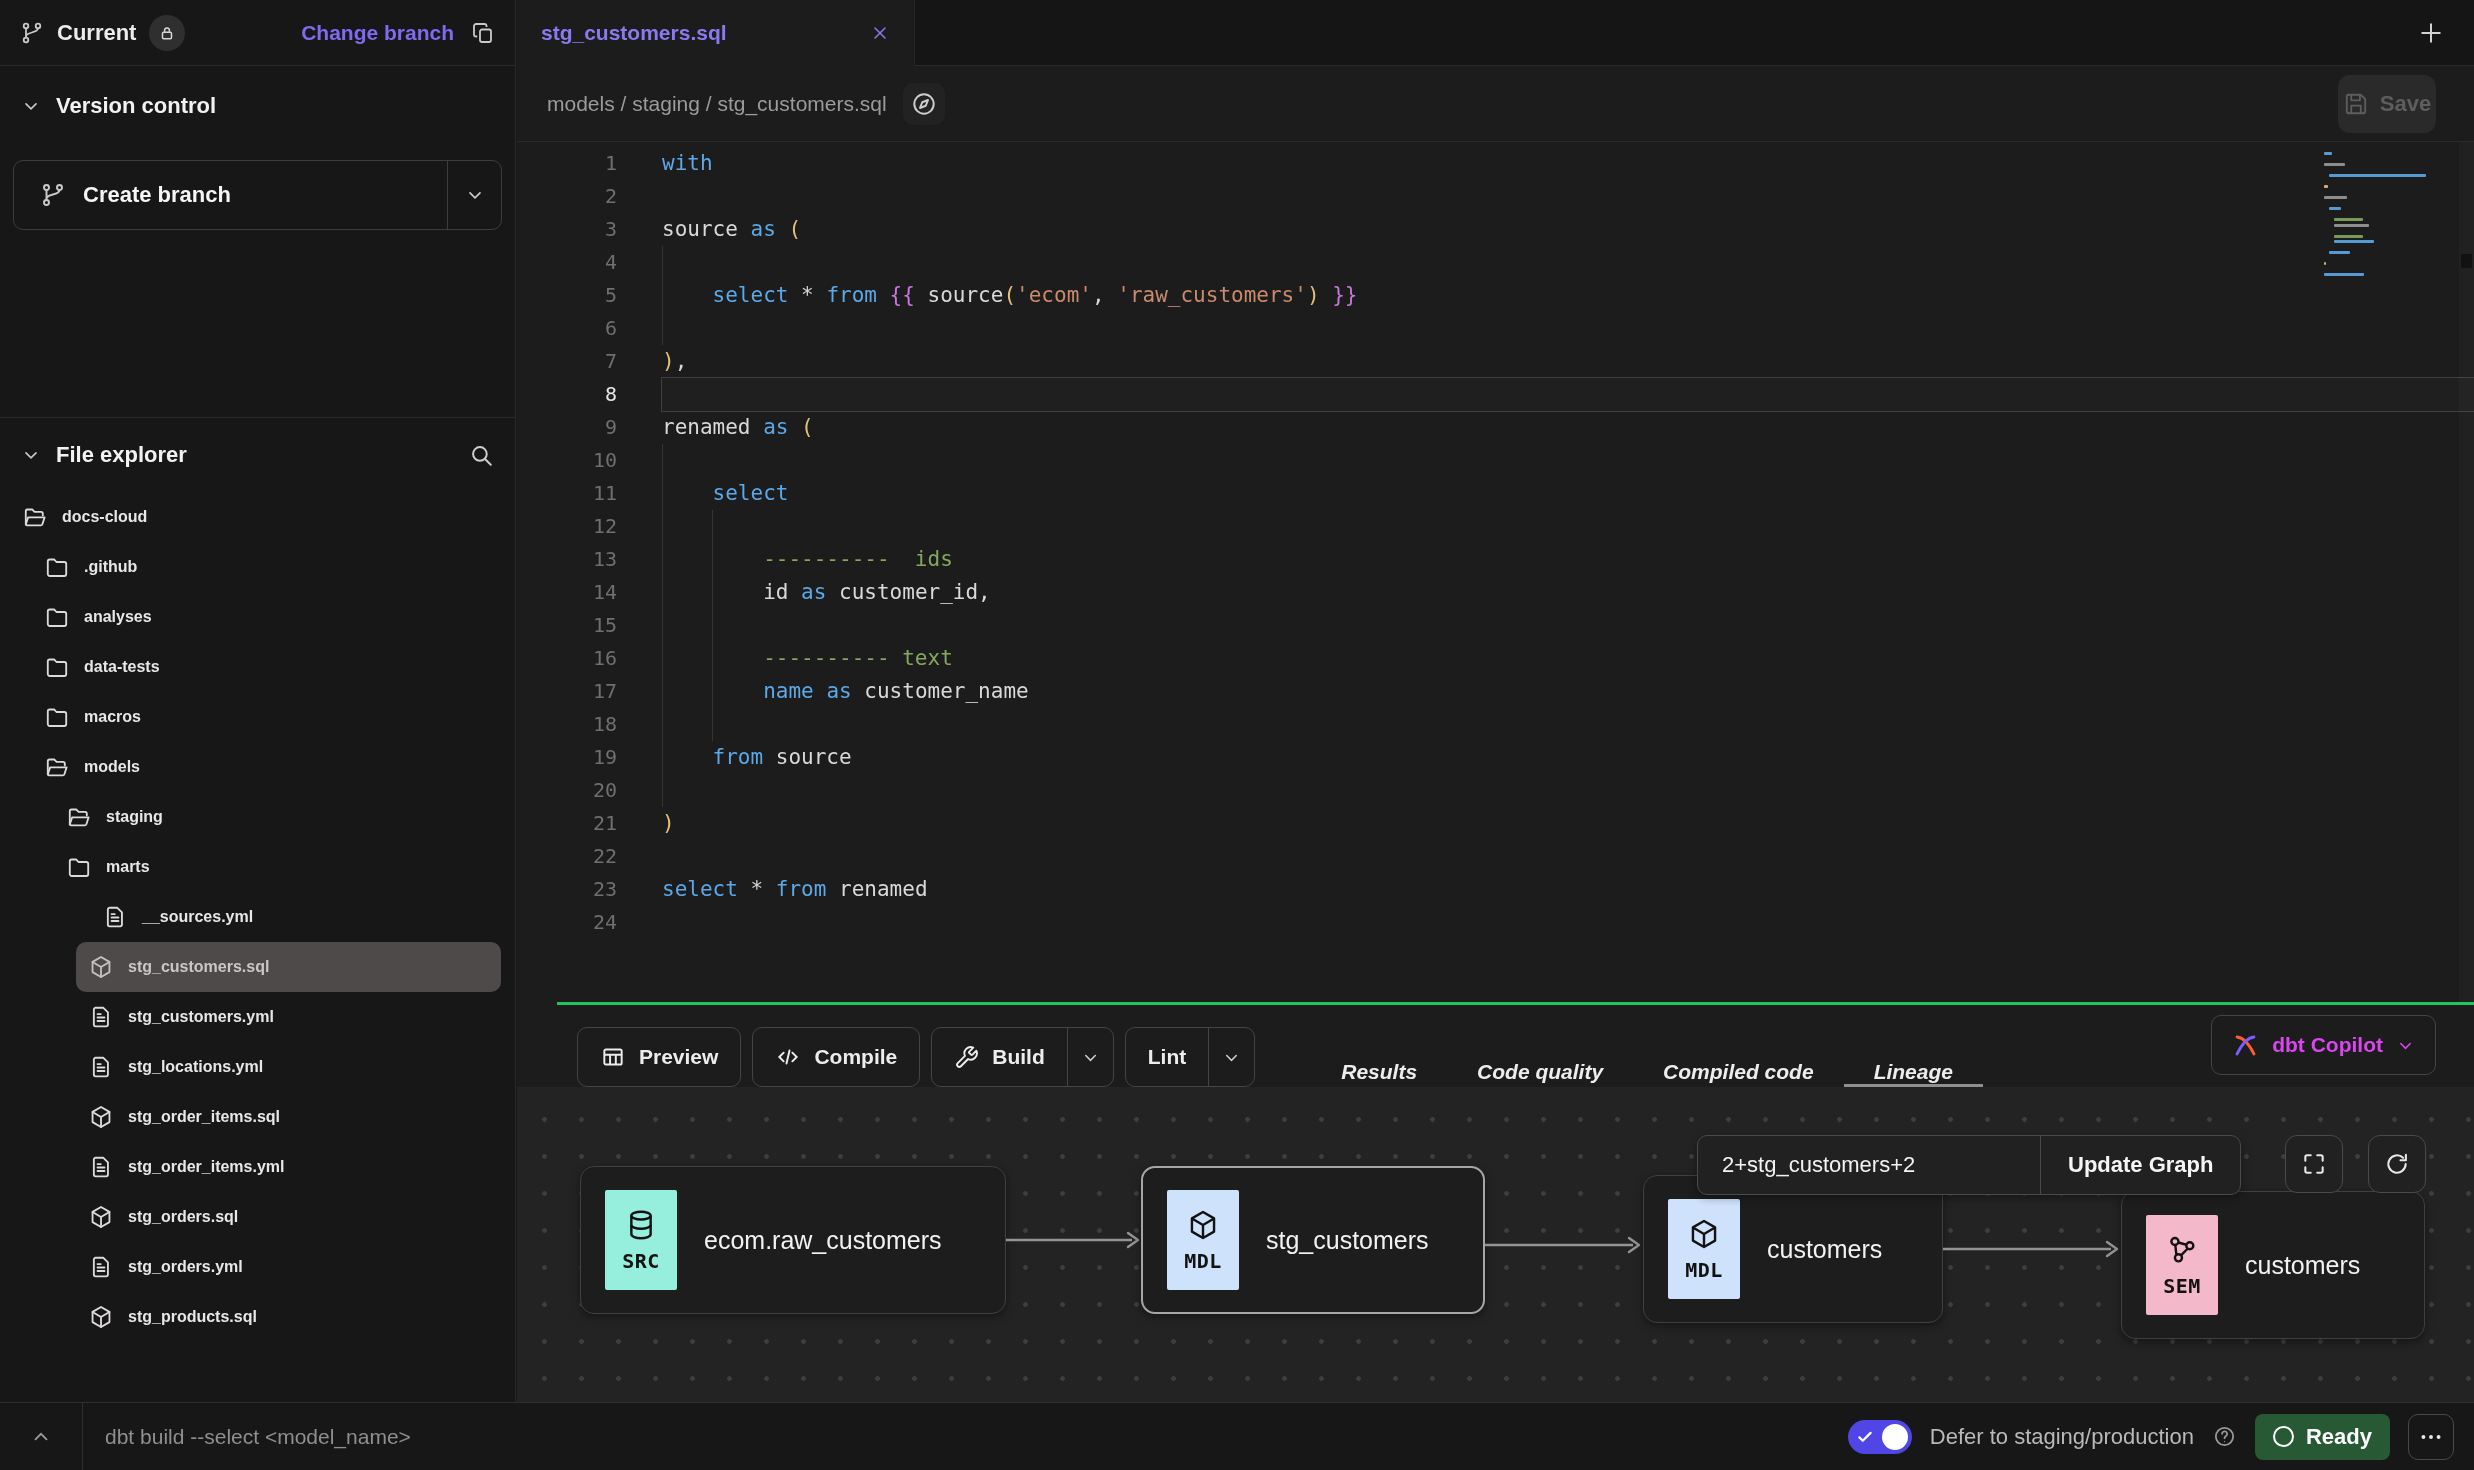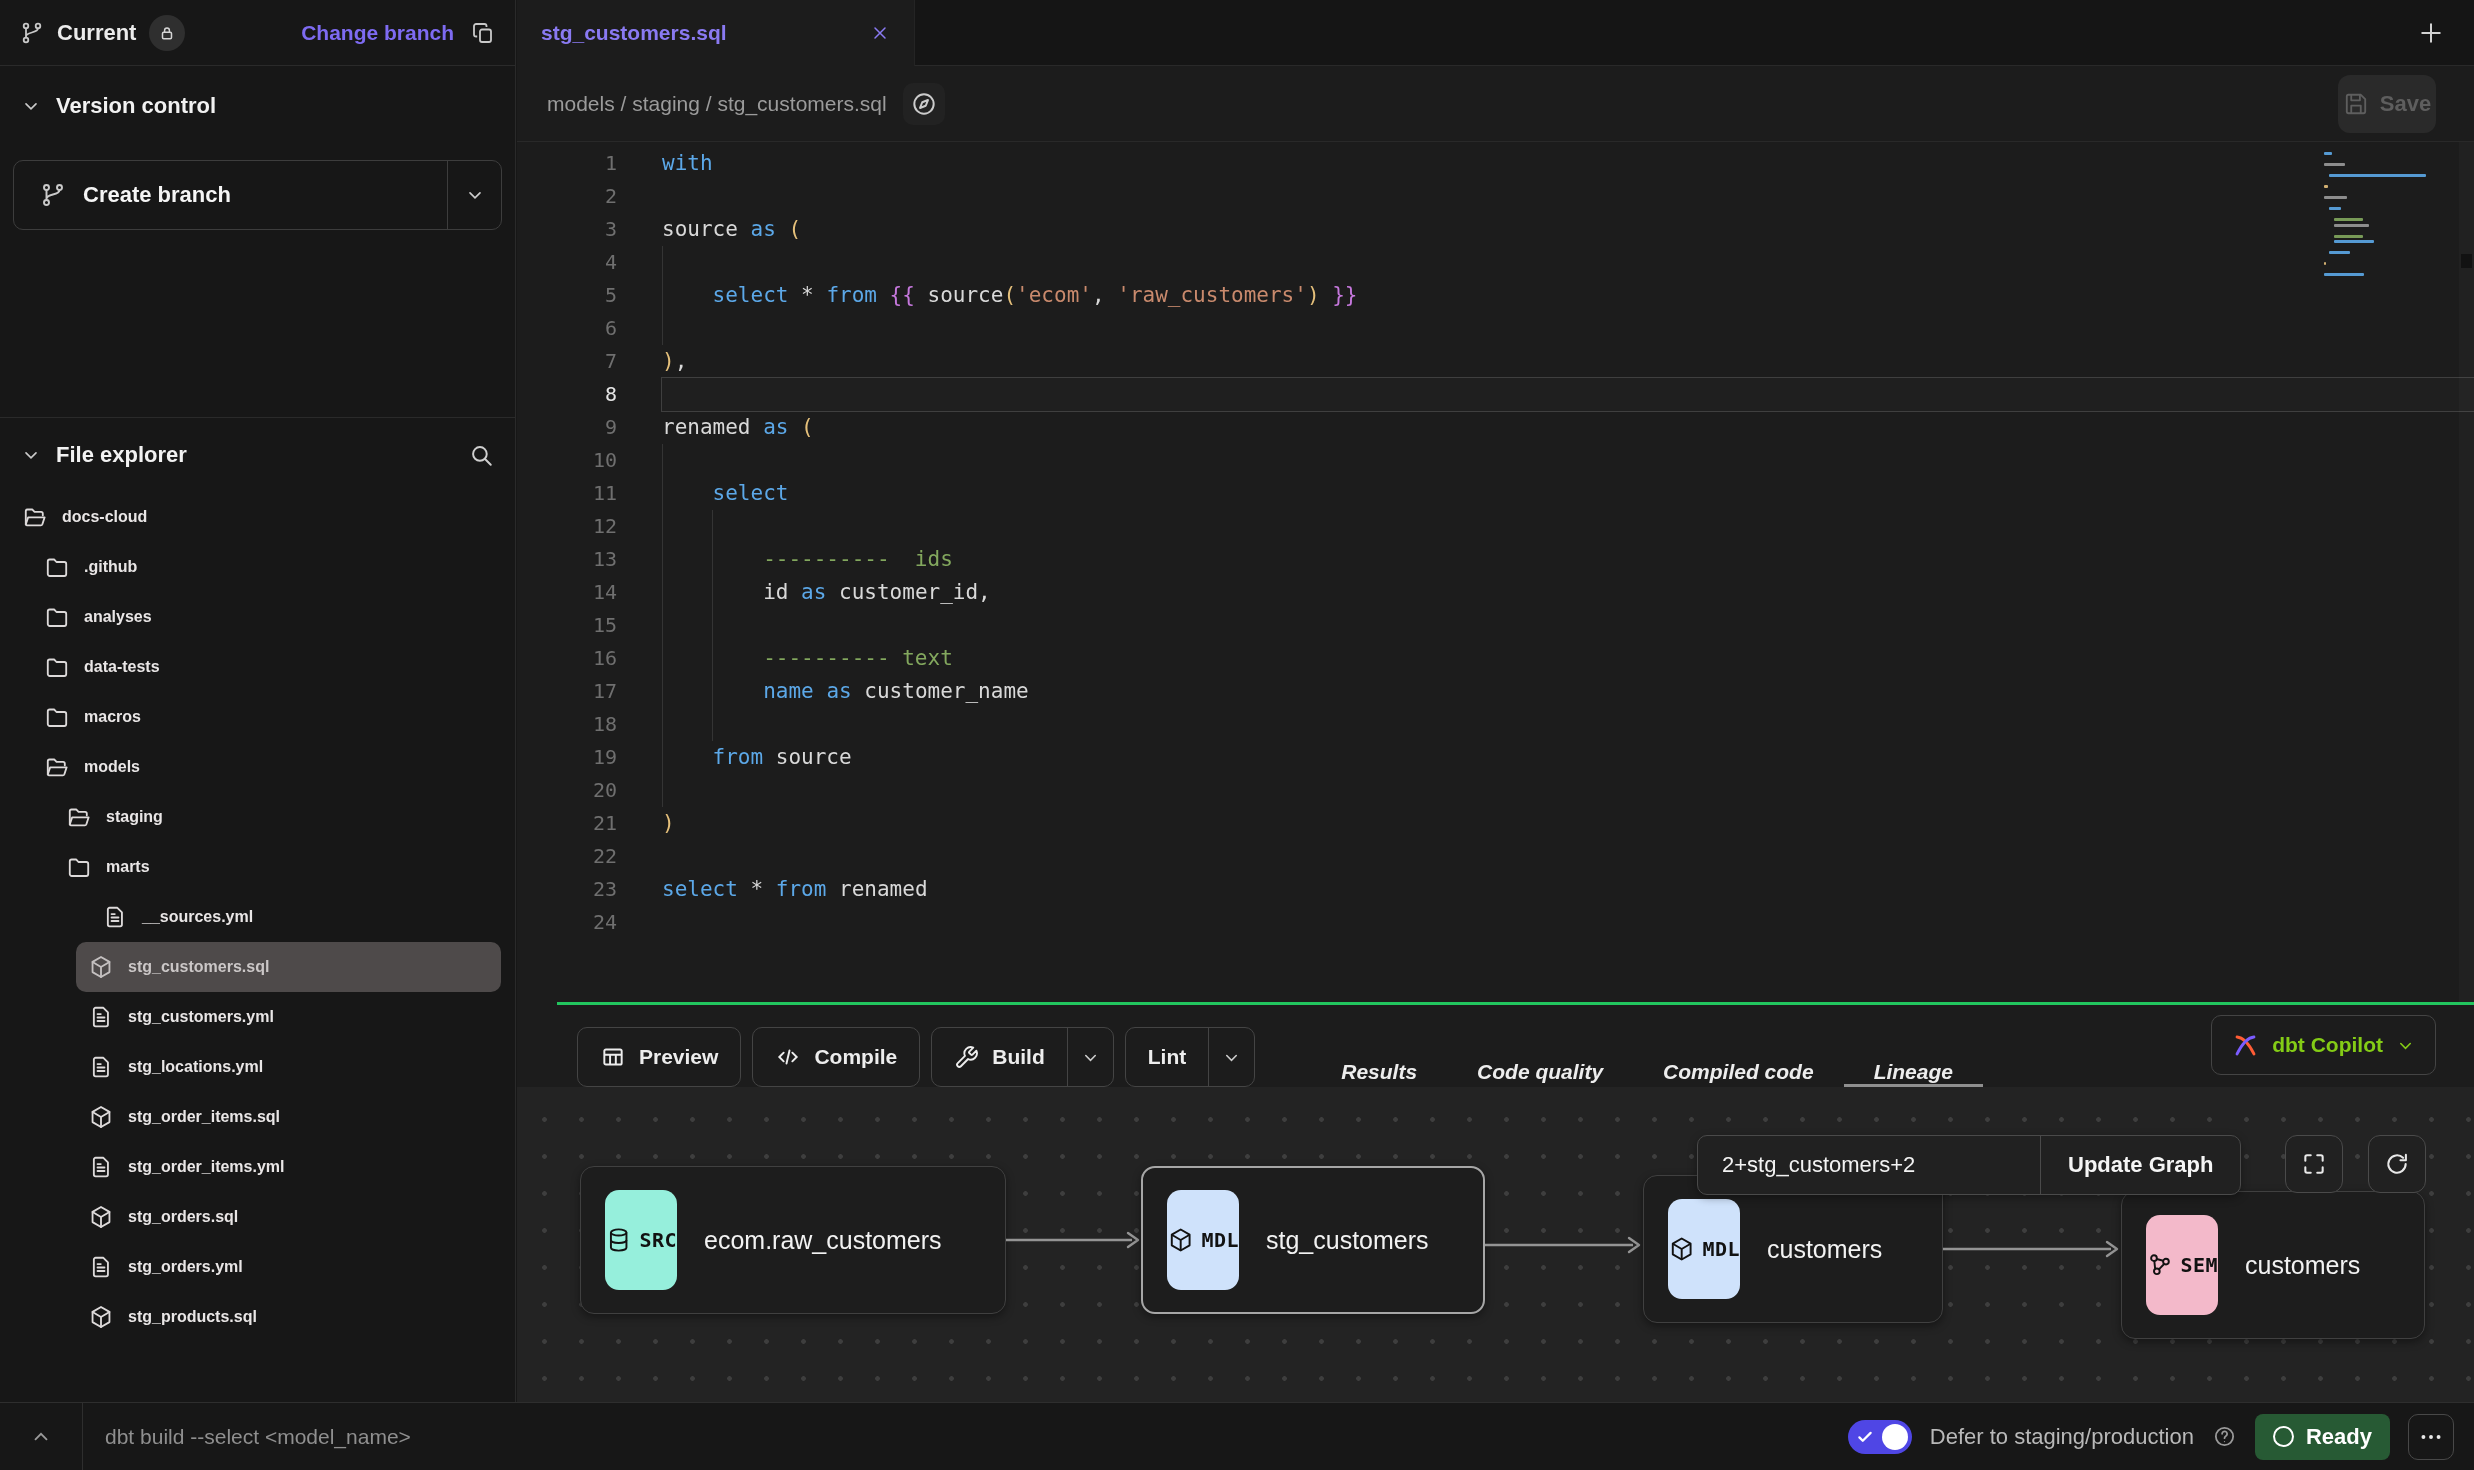--- a/index.html
+++ b/index.html
@@ -89,31 +89,31 @@
               font-size:21px; font-weight:600; }
   .seg-caret { width:46px; border-left:1px solid #444444; display:flex;
                align-items:center; justify-content:center; color:#cdcdcd; }
   .panel-divider { width:1px; background:#2e2e2e; margin-left:12px; }
   .panel-tabs { display:flex; margin-left:32px;font-style:italic; }
   .ptab { display:flex; align-items:center; padding:0 30px; font-size:21px; font-weight:600;
           color:#ededed; border-bottom:3px solid transparent; }
   .ptab.active { border-bottom-color:#8f8f8f; }
   .copilot-btn { margin:12px 38px 12px auto; height:60px; border:1px solid #444444;
                  border-radius:10px; display:flex; align-items:center; gap:13px;
-                 padding:0 20px; font-size:21px; font-weight:600; color:#84cc16; }
+                 padding:0 20px; font-size:21px; font-weight:600; color:#d946ef; }
 
   
   .lineage { position:relative; height:315px; background:#232323; overflow:hidden;
              background-image:radial-gradient(circle,#3e3e3e 2px,transparent 2.6px);
              background-size:37px 37px; background-position:9px 14px; }
   .lnode { position:absolute; height:148px; background:#1d1d1d; border:1.5px solid #404040;
            border-radius:14px; display:flex; align-items:center; padding-left:24px; gap:27px;
            box-shadow:0 3px 8px rgba(0,0,0,.4); }
   .lnode.selected { border:2px solid #a6a6a6; }
-  .lbadge { width:72px; height:100px; border-radius:14px; display:flex; flex-direction:row;
+  .lbadge { width:72px; height:100px; border-radius:2px; display:flex; flex-direction:column;
             align-items:center; justify-content:center; gap:7px; color:#121212; flex:none; }
   .lbadge-src { background:#96efdc; } .lbadge-mdl { background:#cfe2fb; } .lbadge-sem { background:#f3b9ca; }
   .btext { font:700 20px "DejaVu Sans Mono",monospace; letter-spacing:.5px; }
   .lnode-label { font-size:25px; color:#f2f2f2; white-space:nowrap; }
   .larrow { position:absolute; color:#949494; }
   .graph-controls { position:absolute; left:1180px; top:48px; height:60px; display:flex;
                     border:1px solid #4a4a4a; border-radius:10px; background:#212121;
                     overflow:hidden; z-index:5; box-shadow:0 3px 8px rgba(0,0,0,.35); }
   .gc-input { width:342px; display:flex; align-items:center; padding:0 24px;
               font-size:22px; color:#f2f2f2; }

